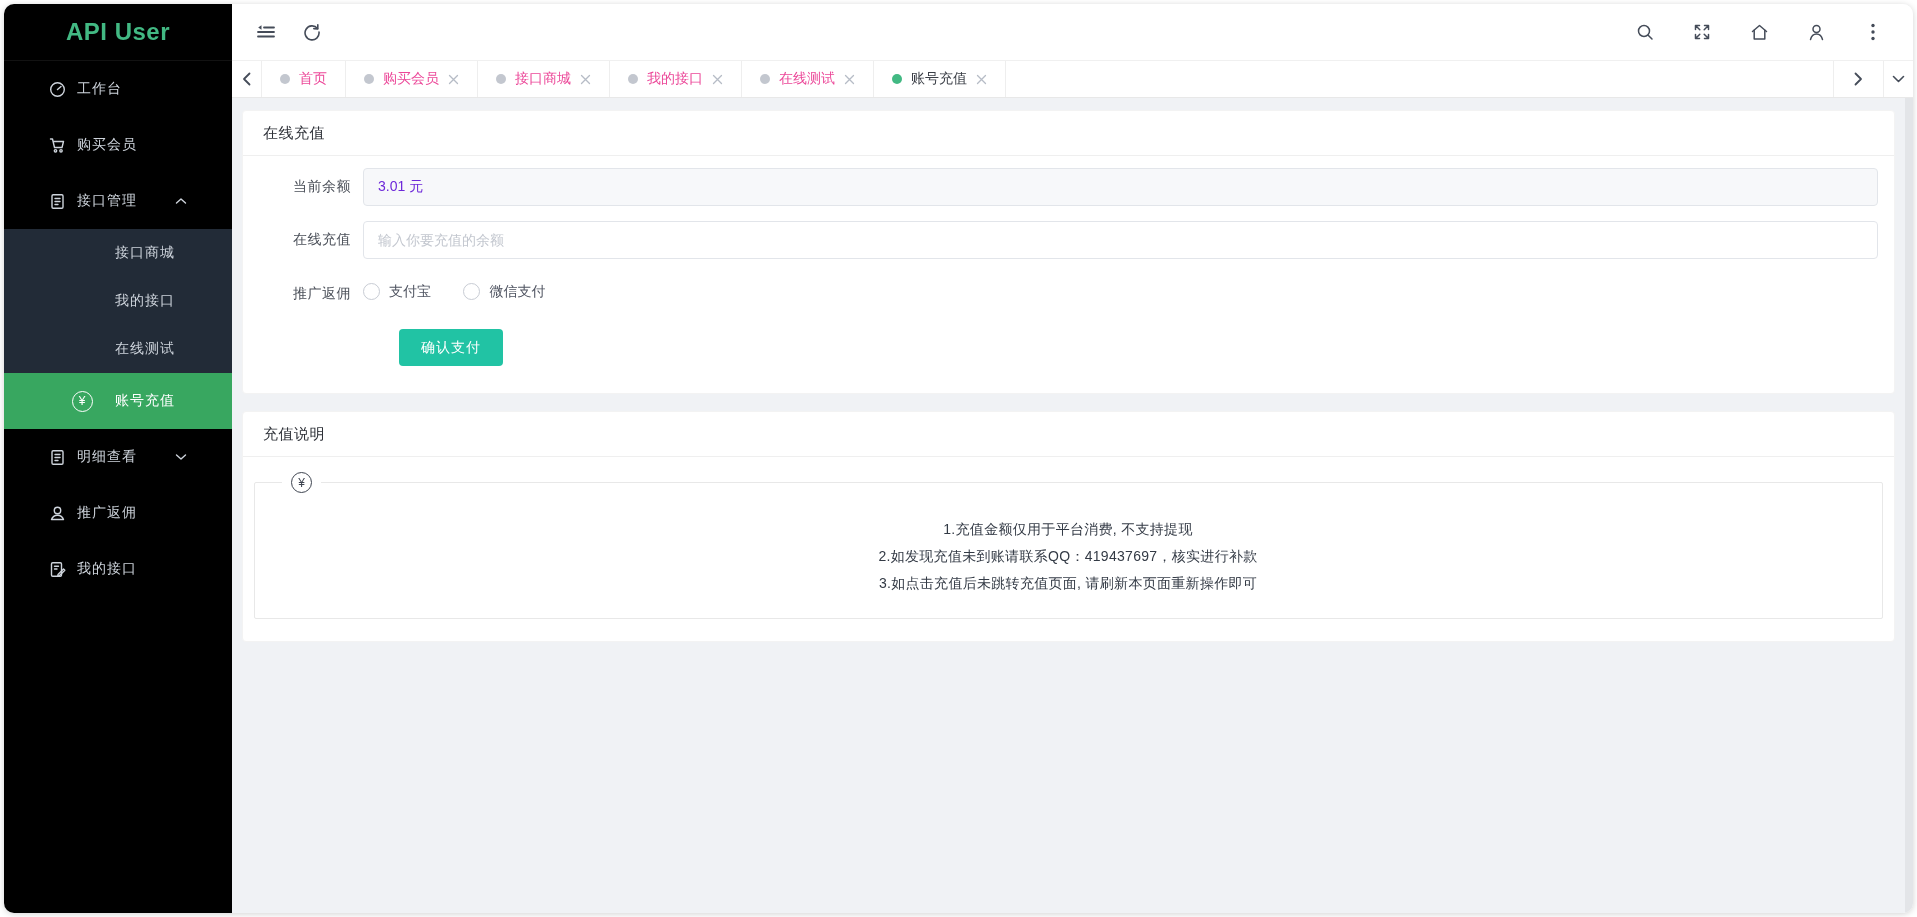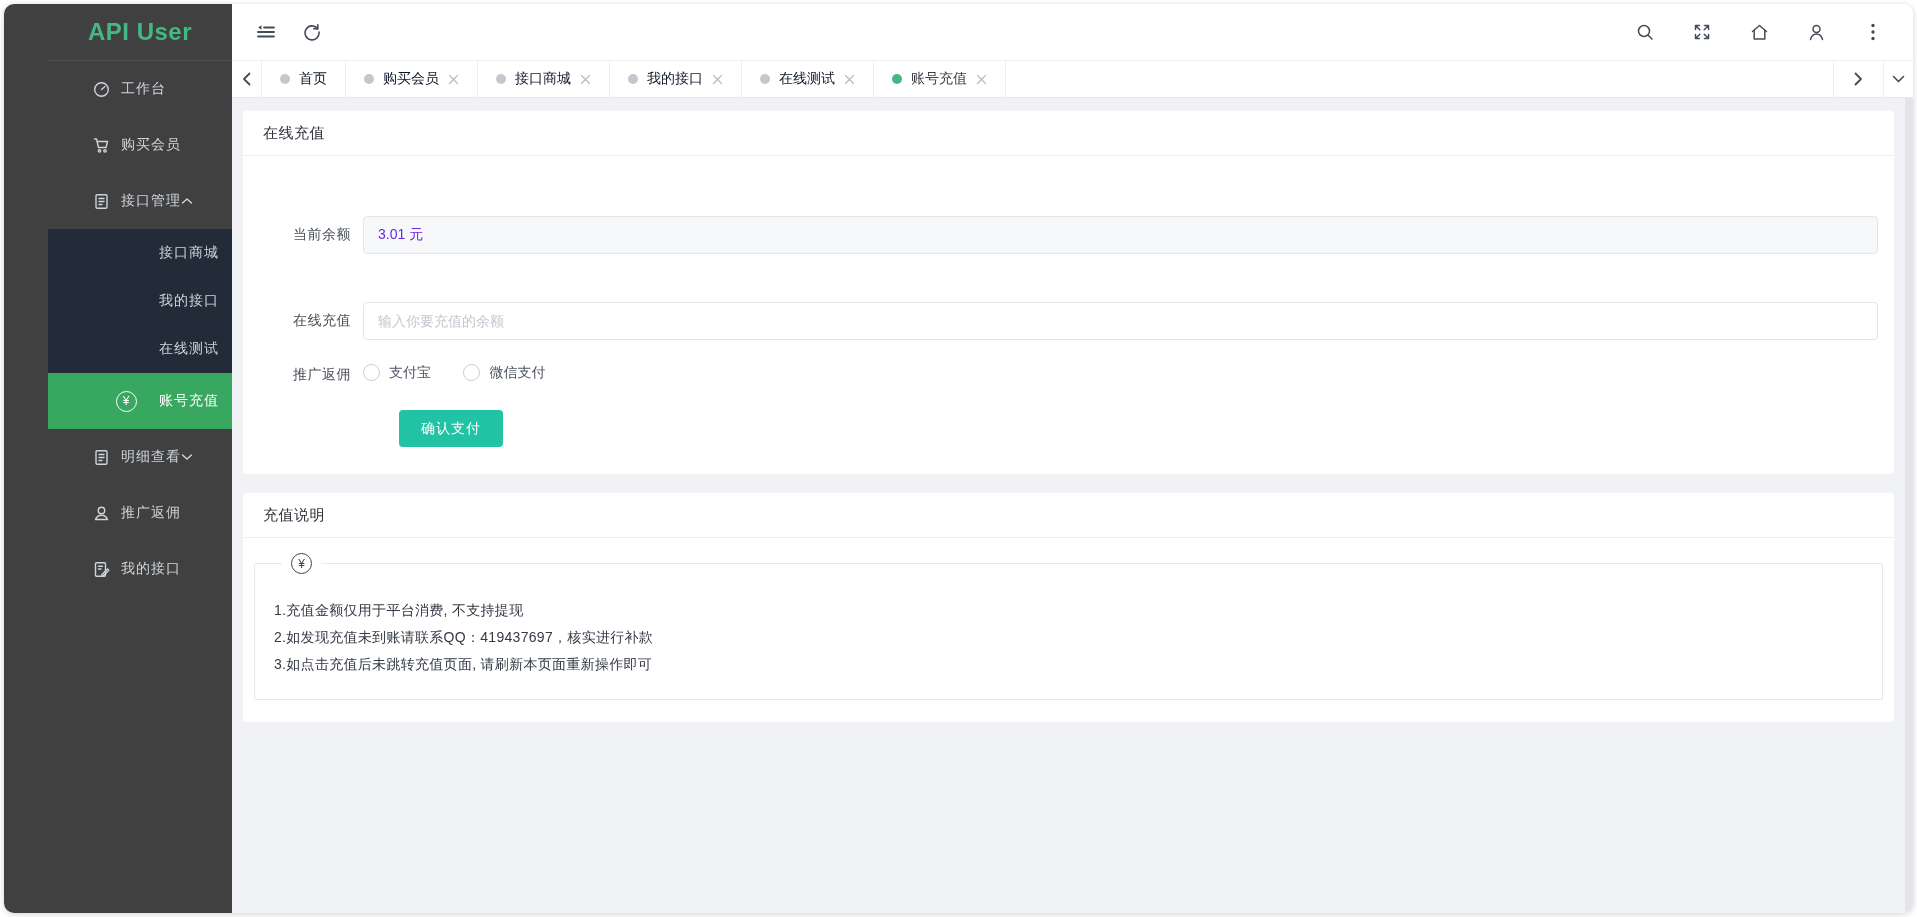--- a/index.html
+++ b/index.html
@@ -3,21 +3,21 @@
 <meta charset="utf-8">
 <style>
   * { margin:0; padding:0; box-sizing:border-box; }
   html,body { width:1917px; height:917px; background:#ffffff; overflow:hidden;
               font-family:"Liberation Sans","DejaVu Sans",sans-serif; }
   .app { position:absolute; left:4px; top:4px; width:1909px; height:909px;
          border-radius:10px; overflow:hidden; display:flex;
          box-shadow:0 1px 6px rgba(0,0,0,.18); background:#fff; }
 
   
-  .sidebar { width:228px; flex:0 0 228px; background:#404040; color:#ced4dc;padding-left:44px; }
+  .sidebar { width:228px; flex:0 0 228px; background:#000000; color:#ced4dc; }
   .logo { height:57px; display:flex; align-items:center; justify-content:center;
           font-size:24px; font-weight:bold; color:#42b983; letter-spacing:.5px;
           border-bottom:1px solid rgba(255,255,255,.07); }
   .mi { height:56px; display:flex; align-items:center; padding:0 45px;
         font-size:14px; color:#ced4dc; cursor:pointer; }
   .mi .ic { width:17px; height:17px; margin-right:11px; flex:0 0 17px; display:flex; align-items:center; }
   .mi .lbl { white-space:nowrap; letter-spacing:1px; }
   .mi .caret { margin-left:auto; display:flex; }
   .submenu { background:#222b37; }
   .smi { height:48px; display:flex; align-items:center; padding-left:111px;
@@ -40,36 +40,36 @@
   .tb-right { margin-left:auto; display:flex; gap:37px; align-items:center; }
 
   .tabbar { height:38px; background:#fff; border-top:1px solid #f0f0f0;
             border-bottom:1px solid #e8e8e8; display:flex; align-items:stretch; flex:0 0 38px; }
   .tabnav { width:30px; display:flex; align-items:center; justify-content:center;
             color:#454c59; cursor:pointer; }
   .tabnav.l { border-right:1px solid #eeeeee; }
   .tabnav.r1 { width:50px; border-left:1px solid #eeeeee; margin-left:auto; }
   .tabnav.r2 { width:30px; border-left:1px solid #eeeeee; }
   .tab { display:flex; align-items:center; gap:9px; padding:0 18px;
-         border-right:1px solid #eeeeee; font-size:14px; color:#0f172a; cursor:pointer; white-space:nowrap; }
+         border-right:1px solid #eeeeee; font-size:14px; color:#ec4899; cursor:pointer; white-space:nowrap; }
   .tab .dot { width:10px; height:10px; border-radius:50%; background:#c3c7cf; }
   .tab.active .dot { background:#42b983; }
   .tab.active { color:#3a3e46; }
   .tab .x { display:flex; color:#b6bcc6; }
 
   .content { flex:1; position:relative; padding:12px 18px 0 10px; overflow:hidden; }
   .scrollbar { position:absolute; right:0; top:0; bottom:0; width:8px; background:#e3e5e8; }
 
   .card { background:#fff; border-radius:4px; border:1px solid #f3f3f3; }
   .card-h { height:45px; display:flex; align-items:center; padding:0 20px;
             font-size:15px; color:#2d3037; border-bottom:1px solid #efefef; letter-spacing:.5px; }
   .card1 { margin-bottom:17px; }
 
   .form-body { padding:12px 16px 27px 0; }
-  .frow { display:flex; align-items:center; margin-bottom:15px;margin-top:48px; }
+  .frow { display:flex; align-items:center; margin-bottom:15px; }
   .flabel { width:120px; flex:0 0 120px; text-align:right; padding-right:12px;
             font-size:14px; color:#4a4f58; letter-spacing:.5px; }
   .ffield { flex:1; }
   .inp { width:100%; height:38px; border:1px solid #e2e5ea; border-radius:4px;
          padding:0 14px; font-size:14px; color:#6d28d9; background:#fff; outline:none;
          font-family:inherit; }
   .inp[readonly] { background:#f7f8fa; }
   .inp::placeholder { color:#c3c7cf; }
   .frow.radios { margin:24px 0 0 0; }
   .radio { display:inline-flex; margin-right:28px; cursor:pointer;
@@ -79,21 +79,21 @@
   .btnrow { margin:25px 0 0 120px;padding-left:36px; }
   .btn { display:inline-flex; align-items:center; justify-content:center;
          height:37px; padding:0 22px; background:#21c3a4; color:#fff; font-size:14px;
          border:none; border-radius:4px; cursor:pointer; letter-spacing:1px; font-family:inherit; }
 
   .notes-body { padding:25px 11px 22px 11px; }
   .notes-box { position:relative; border:1px solid #e8e8e8; border-radius:2px;
                padding:33px 20px 21px 19px; }
   .legend { position:absolute; top:-11px; left:27px; background:#fff; padding:0 9px;
             color:#3e4450; }
-  .note-line { font-size:14px; color:#333a45; line-height:27px; letter-spacing:.3px; }
+  .note-line { font-size:14px; color:#333a45; line-height:27px; letter-spacing:.3px;text-align:center; }
 </style>
 </head>
 <body>
 
 <div class="app">
 
   <div class="sidebar">
     <div class="logo">API User</div>
 
     <div class="mi">

